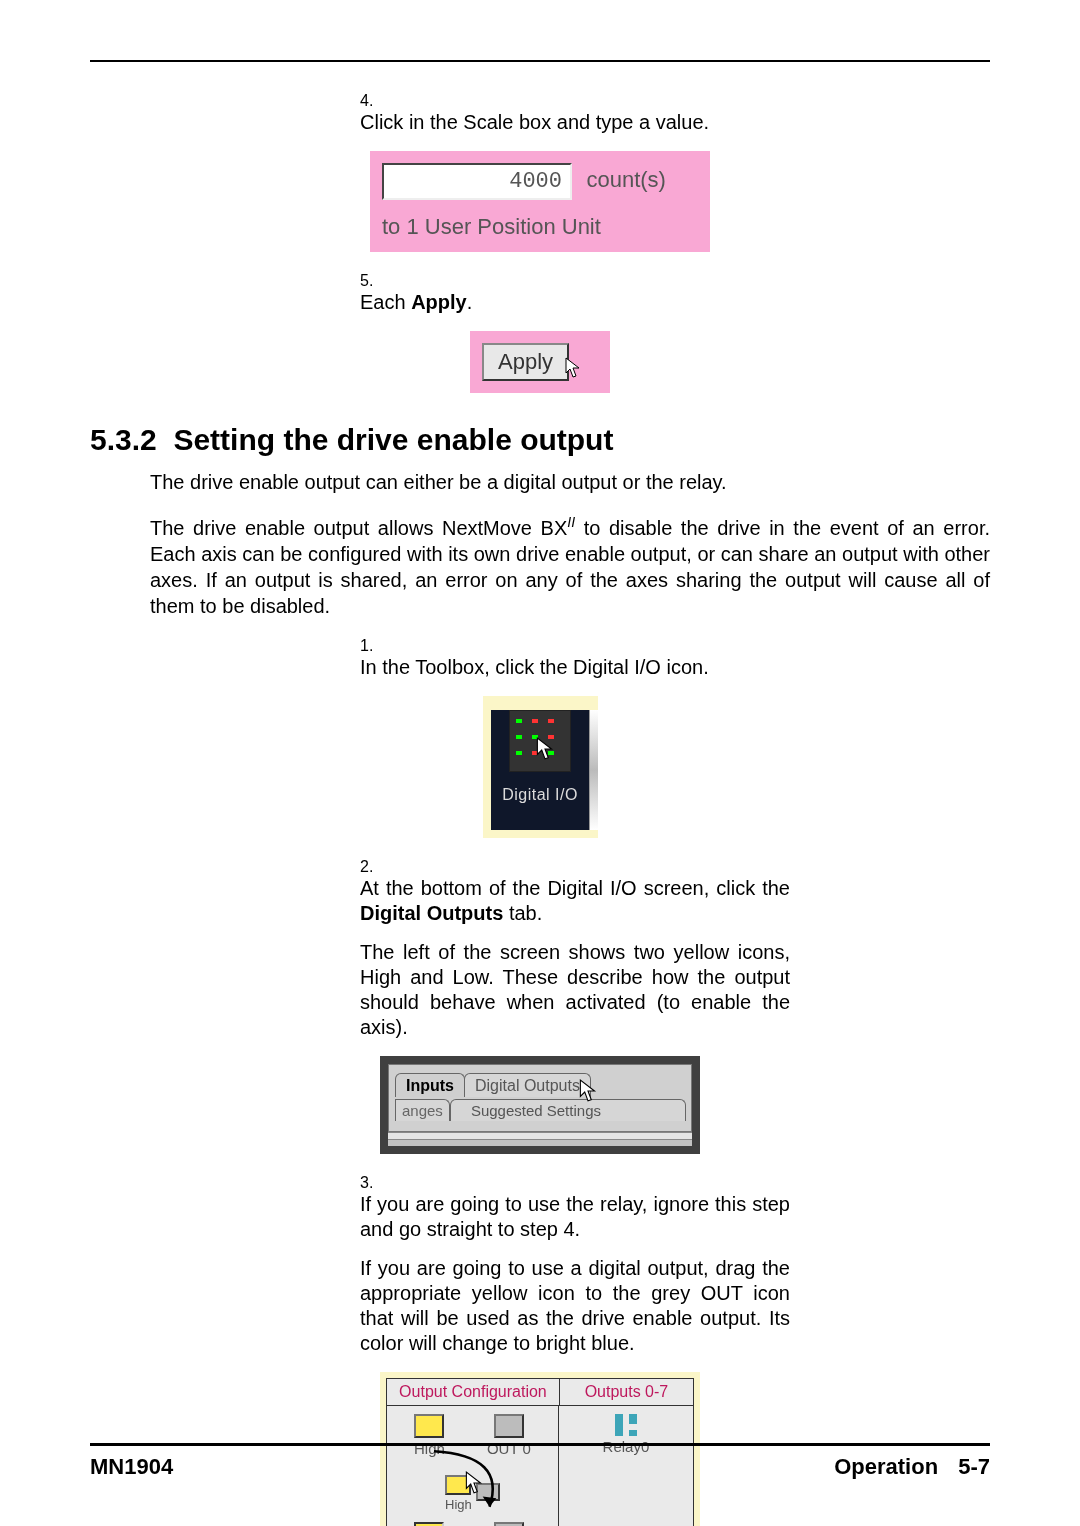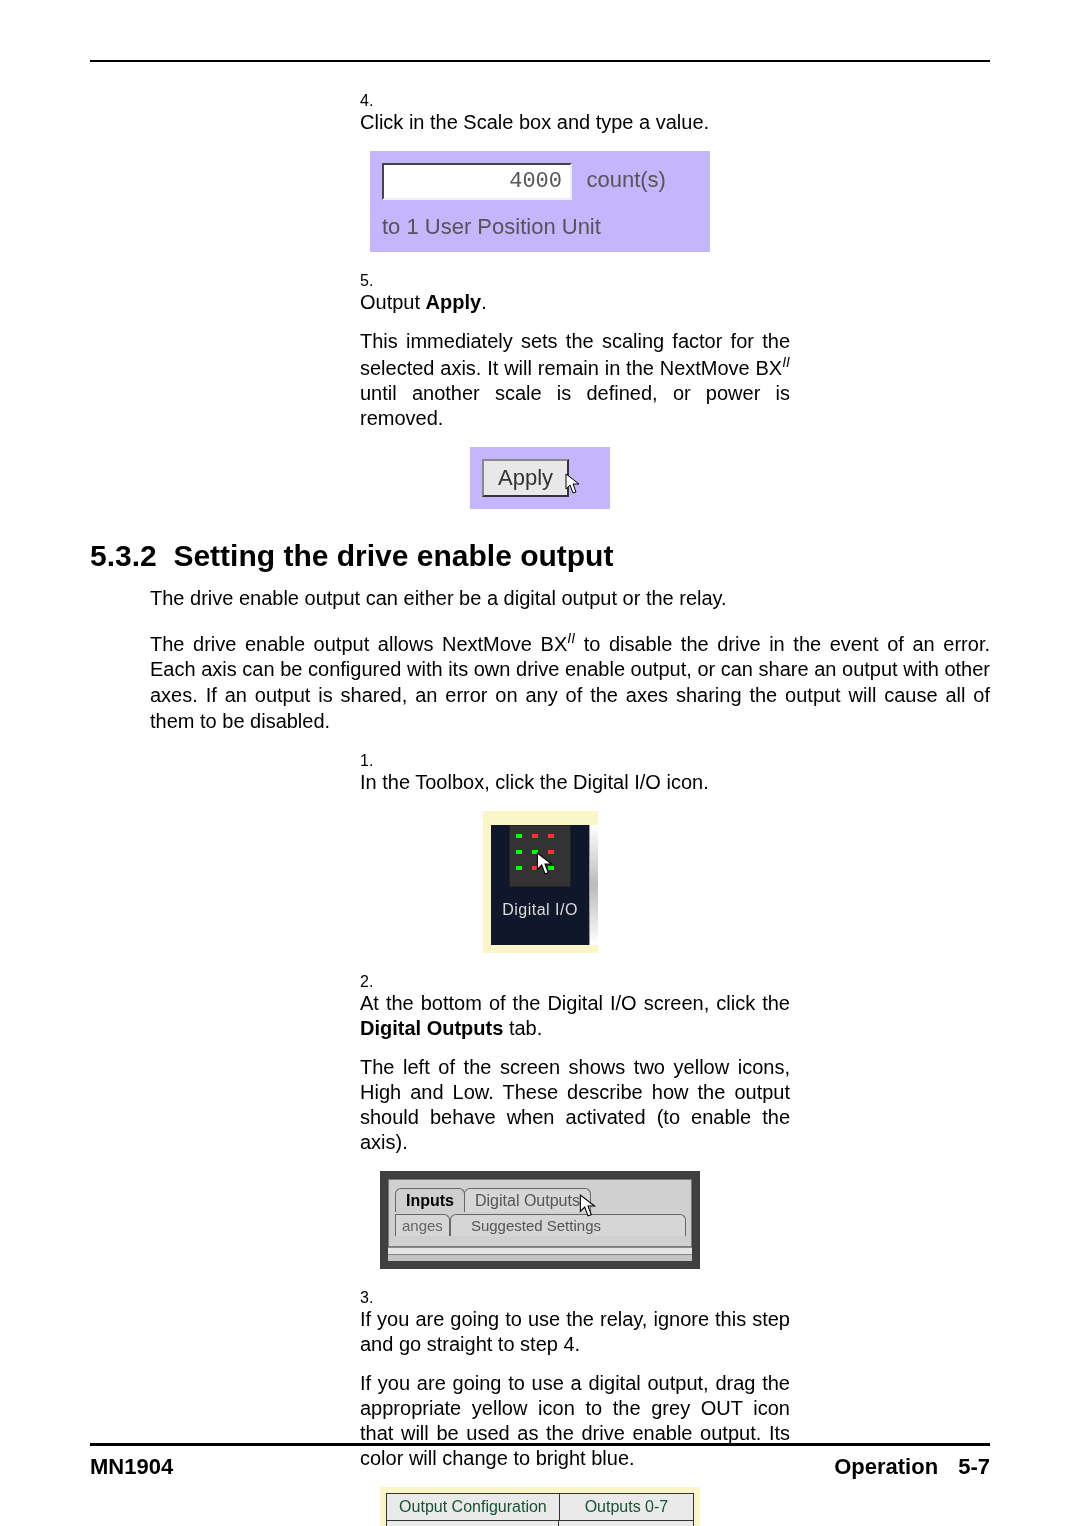--- a/index.html
+++ b/index.html
@@ -47,21 +47,21 @@
     font-size: 20px;
     line-height: 1.25;
   }
   .ol-body .sub { margin-top: 14px; }
   .imgcol {
     flex: 1;
     display: flex;
     justify-content: flex-start;
   }
   .fig {
-    background: #c4b5fd;
+    background: #f9a8d4;
     border: none;
     padding: 12px;
     box-sizing: border-box;
   }
   .fig1 { width: 340px; }
   .scale-input {
     display:inline-block;
     border: 2px solid #444;
     border-right-color:#eee;
     border-bottom-color:#eee;
@@ -156,21 +156,21 @@
   .tabs-underbar { height:6px; background:#e4e4e4; border-top:1px solid #888; margin-top:0px;}
   .tabs-underbar2 { height:6px; background:#c2c2c2; border-top:1px solid #888;}
   
   .fig5 { background:#fbf6c8; padding:6px; width:320px; }
   .ocbox { background:#eaeaea; border:1px solid #333; }
   .ochead { display:flex; }
   .ochead .cell {
     border-right:1px solid #333;
     border-bottom:1px solid #333;
     text-align:center;
-    font-size:16px; color:#14532d;
+    font-size:16px; color:#be185d;
     padding:4px 2px;
   }
   .ochead .cell:first-child { flex:1.3; }
   .ochead .cell:last-child { flex:1; border-right:none; }
   .ocbody { display:flex; }
   .occol { border-right:1px solid #333; padding:8px 6px; box-sizing:border-box; }
   .occol:last-child { border-right:none;}
   .occolA { flex:1.3; position:relative;}
   .occolB { flex:1; }
   .state-icon {
@@ -221,24 +221,21 @@
         <div class="upu">to 1 User Position Unit</div>
       </div>
     </div>
   </div>
 
   <div class="row">
     <div class="txtcol" style="padding-left:60px;">
       <p>
         <span class="ol-num">5.</span>
         <span class="ol-body">
-          <span>Output </span><b>Apply</b><span>.</span>
-          <span class="sub" style="display:block;">
-            <span>This immediately sets the scaling factor for the selected axis. It will remain in the NextMove BX</span><sup>II</sup><span> until another scale is defined, or power is removed.</span>
-          </span>
+          <span>Each </span><b>Apply</b><span>.</span>
         </span>
       </p>
     </div>
     <div class="imgcol">
       <div class="fig fig2">
         <span class="apply-btn">Apply</span>
         <span class="cursor">
           <svg viewBox="0 0 16 22">
               <path d="M1 1 L1 16 L5 12 L8 20 L11 19 L8 11 L14 11 Z" fill="#fff" stroke="#000" stroke-width="1"></path>
             </svg>

